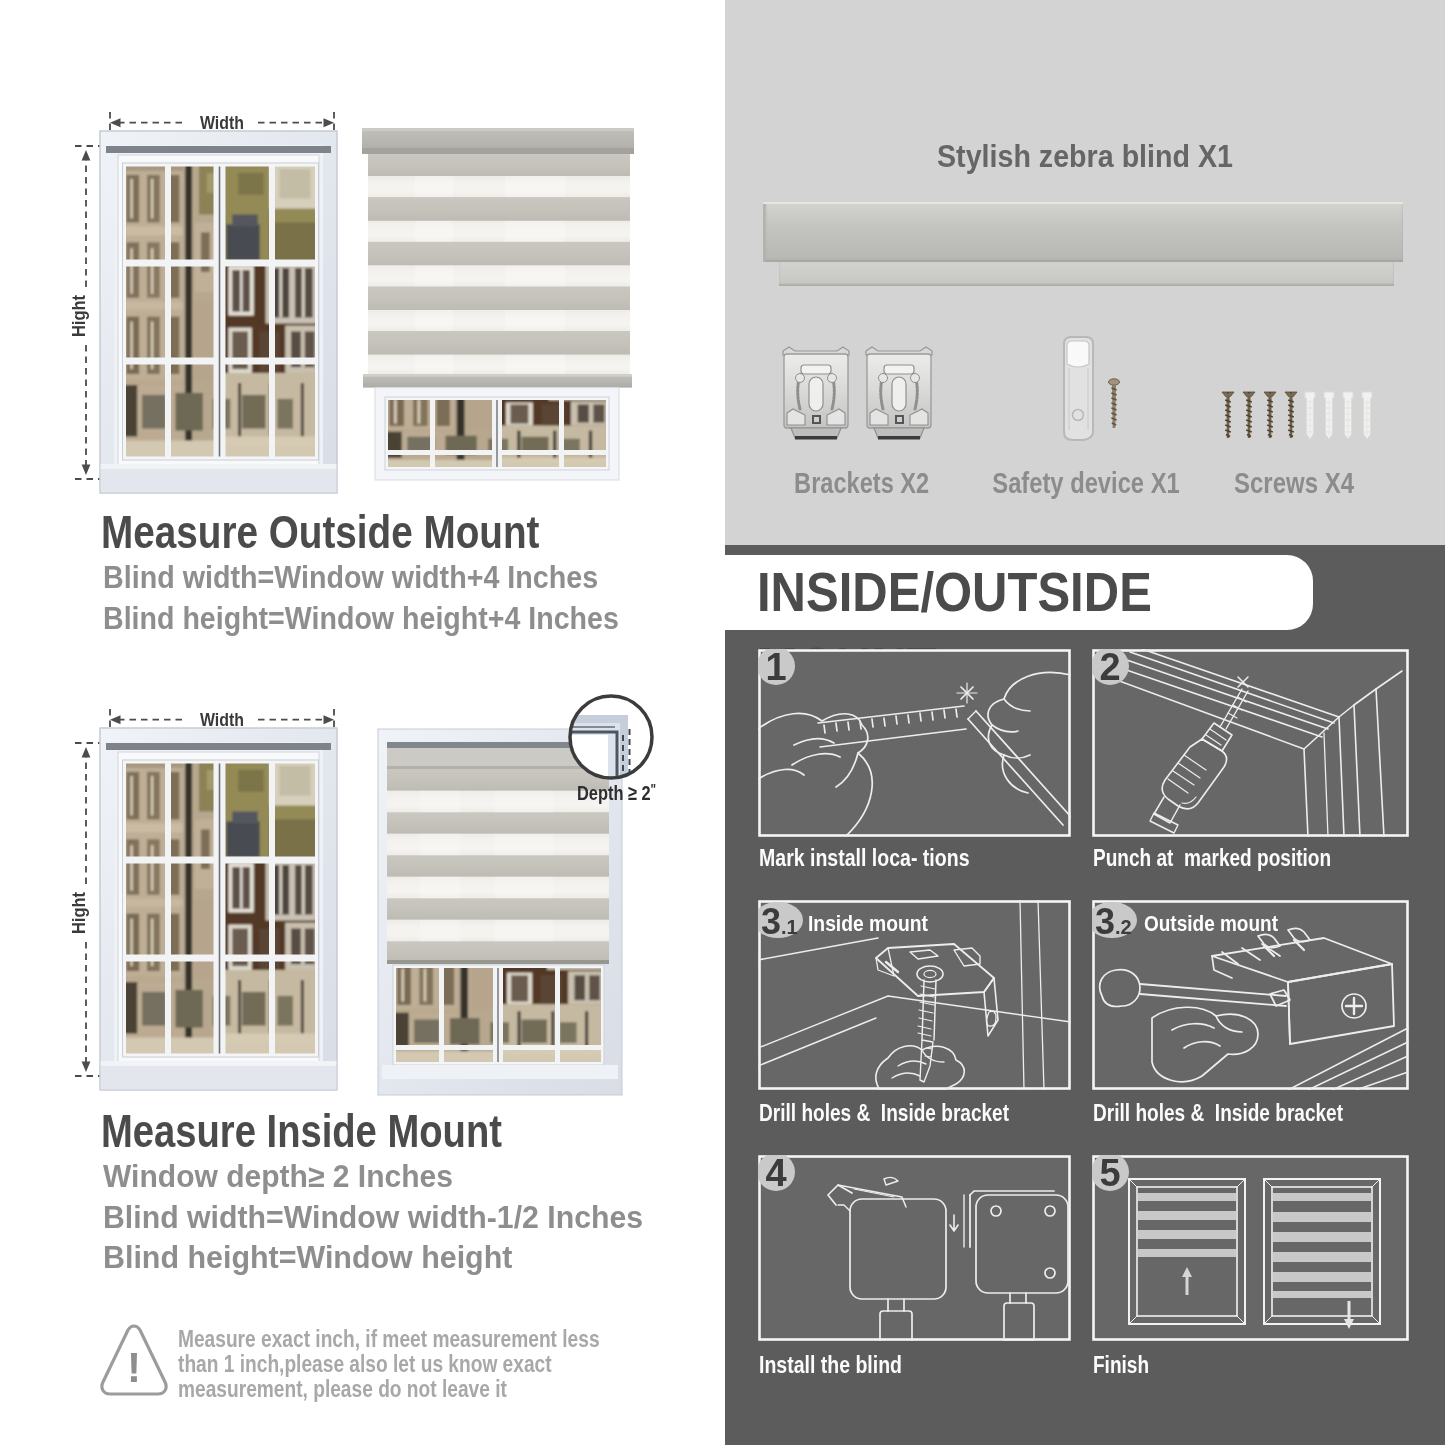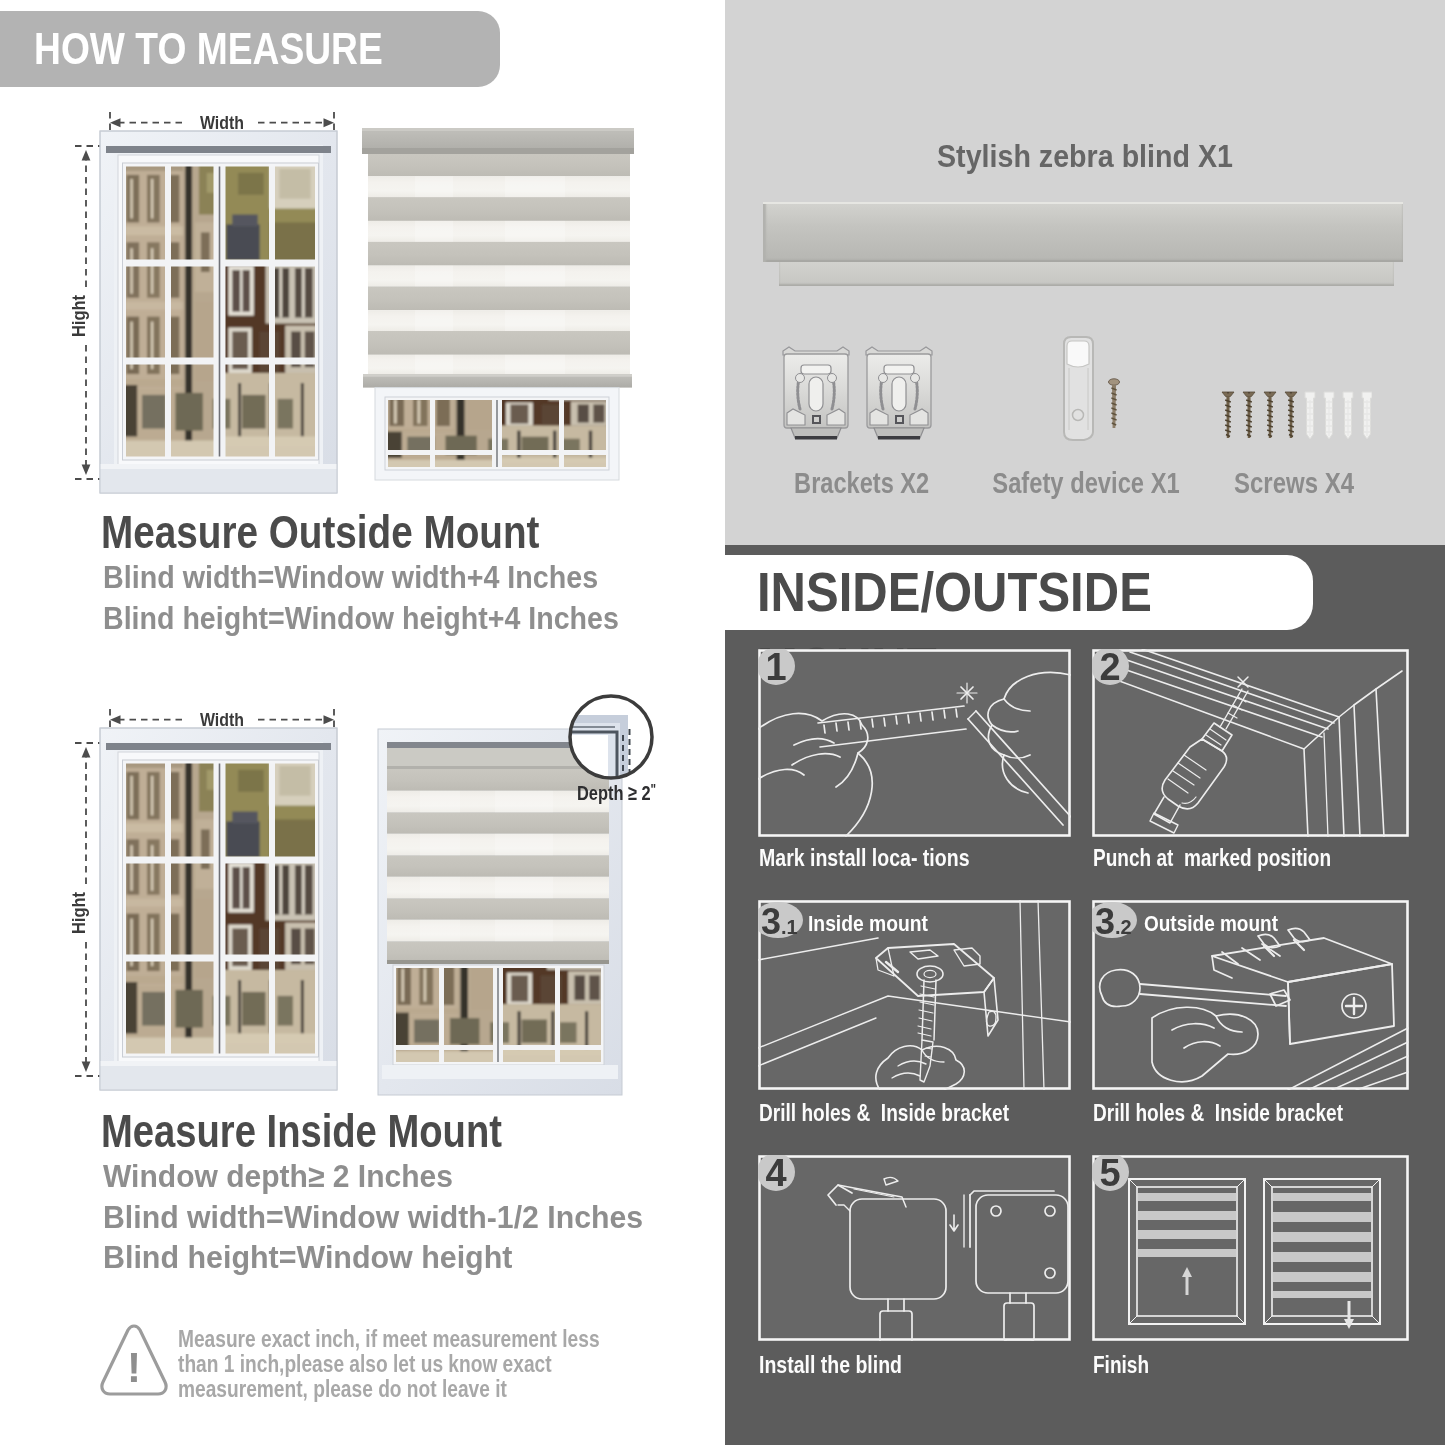--- a/index.html
+++ b/index.html
@@ -263,23 +263,20 @@
   <path d="M205,30 L263,30 L263,93 L243,93 L243,50 L205,50 Z" fill="#dde3ec"></path>
   <path d="M205,30 L263,30 L263,93 L255,93 L255,38 L205,38 Z" fill="#c6cedb"></path>
   <path d="M205,47 L252,47 L252,93" fill="none" stroke="#4e565f" stroke-width="3"></path>
   <path d="M205,42 L250,42" fill="none" stroke="#828a94" stroke-width="2"></path>
   <line x1="258" y1="50" x2="258" y2="93" stroke="#3f464e" stroke-width="2" stroke-dasharray="6,4"></line>
   <line x1="264.5" y1="44" x2="264.5" y2="93" stroke="#3f464e" stroke-width="2" stroke-dasharray="6,4"></line>
  </g>
  <circle cx="246" cy="52" r="41" fill="none" stroke="#3c3c3c" stroke-width="3.5"></circle>
 </svg>
 <div class="abs b" style="left:577px;top:780px;font-size:21px;color:#2e2e30;transform:scaleX(0.78);transform-origin:0 0;white-space:nowrap;">Depth ≥ 2<span style="font-size:15px;vertical-align:6px">"</span></div>
-<div class="abs b" style="left:0;top:11px;width:500px;height:76px;background:#b3b3b3;border-radius:0 22px 22px 0;">
- <div style="padding-left:34px;line-height:76px;font-size:44px;color:#ffffff;"><span style="display:inline-block;transform:scaleX(0.846);transform-origin:0 50%;">HOW TO MEASURE</span></div>
-</div>
 <div class="abs b" style="left:101px;top:505px;font-size:46px;color:#4b4b4b;transform:scaleX(0.841);transform-origin:0 0;white-space:nowrap;">Measure Outside Mount</div>
 <div class="abs b" style="left:103px;top:560px;font-size:31px;color:#8e8e8e;transform:scaleX(0.925);transform-origin:0 0;white-space:nowrap;">Blind width=Window width+4 Inches</div>
     <div class="abs b" style="left:103px;top:601px;font-size:31px;color:#8e8e8e;transform:scaleX(0.922);transform-origin:0 0;white-space:nowrap;">Blind height=Window height+4 Inches</div>
 <div class="abs b" style="left:101px;top:1104px;font-size:46px;color:#4b4b4b;transform:scaleX(0.83);transform-origin:0 0;white-space:nowrap;">Measure Inside Mount</div>
 <div class="abs b" style="left:103px;top:1159px;font-size:31px;color:#8e8e8e;transform:scaleX(0.969);transform-origin:0 0;white-space:nowrap;">Window depth≥ 2 Inches</div>
     <div class="abs b" style="left:103px;top:1200px;font-size:31px;color:#8e8e8e;transform:scaleX(0.976);transform-origin:0 0;white-space:nowrap;">Blind width=Window width-1/2 Inches</div>
     <div class="abs b" style="left:103px;top:1240px;font-size:31px;color:#8e8e8e;transform:scaleX(0.981);transform-origin:0 0;white-space:nowrap;">Blind height=Window height</div>
 <svg class="abs" style="left:95px;top:1320px" width="78" height="82">
  <path d="M39,6 C41.5,6 43.5,7.5 45,10 L70,62 C71.5,65 71.5,68 70,70.5 C68.5,73 66,74 63,74 L15,74 C12,74 9.5,73 8,70.5 C6.5,68 6.5,65 8,62 L33,10 C34.5,7.5 36.5,6 39,6 Z" fill="none" stroke="#9c9c9c" stroke-width="3.2"></path>
  <text x="39" y="62" text-anchor="middle" font-size="42" font-weight="bold" fill="#8e8e8e">!</text>

